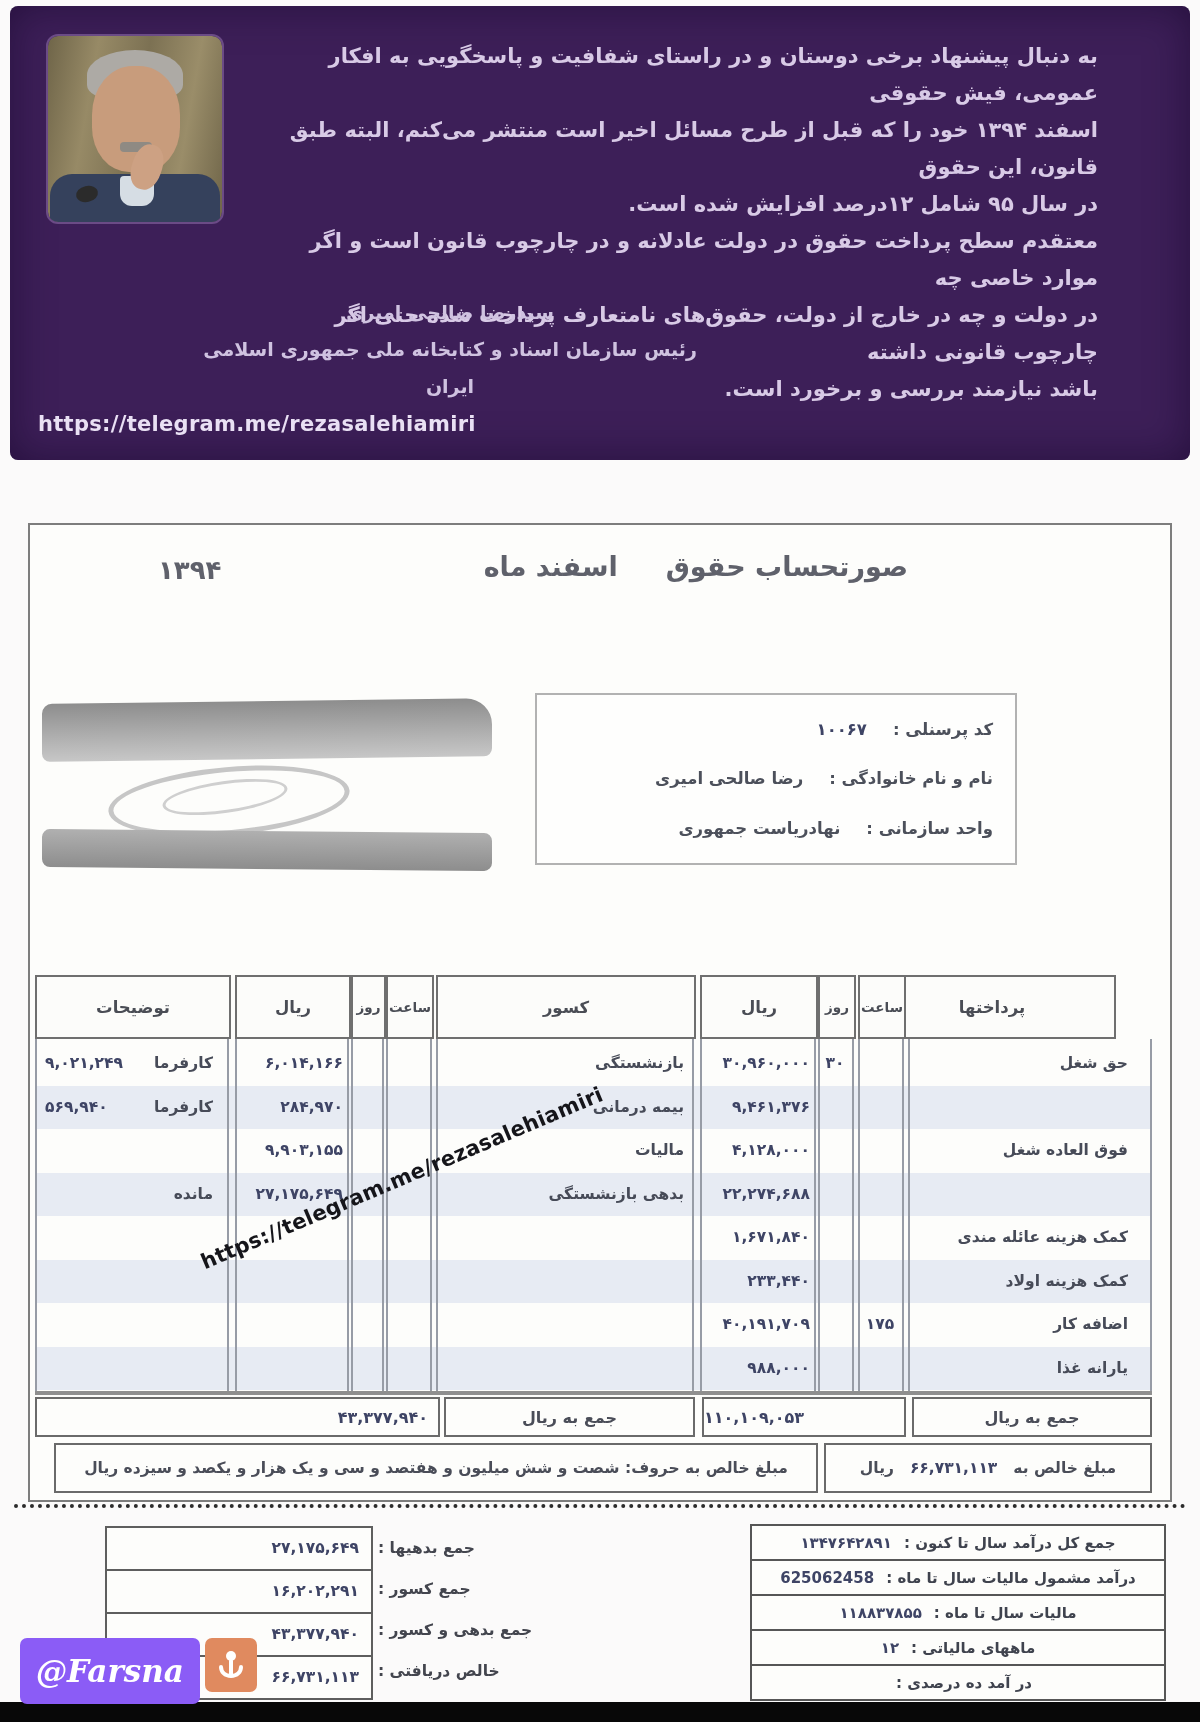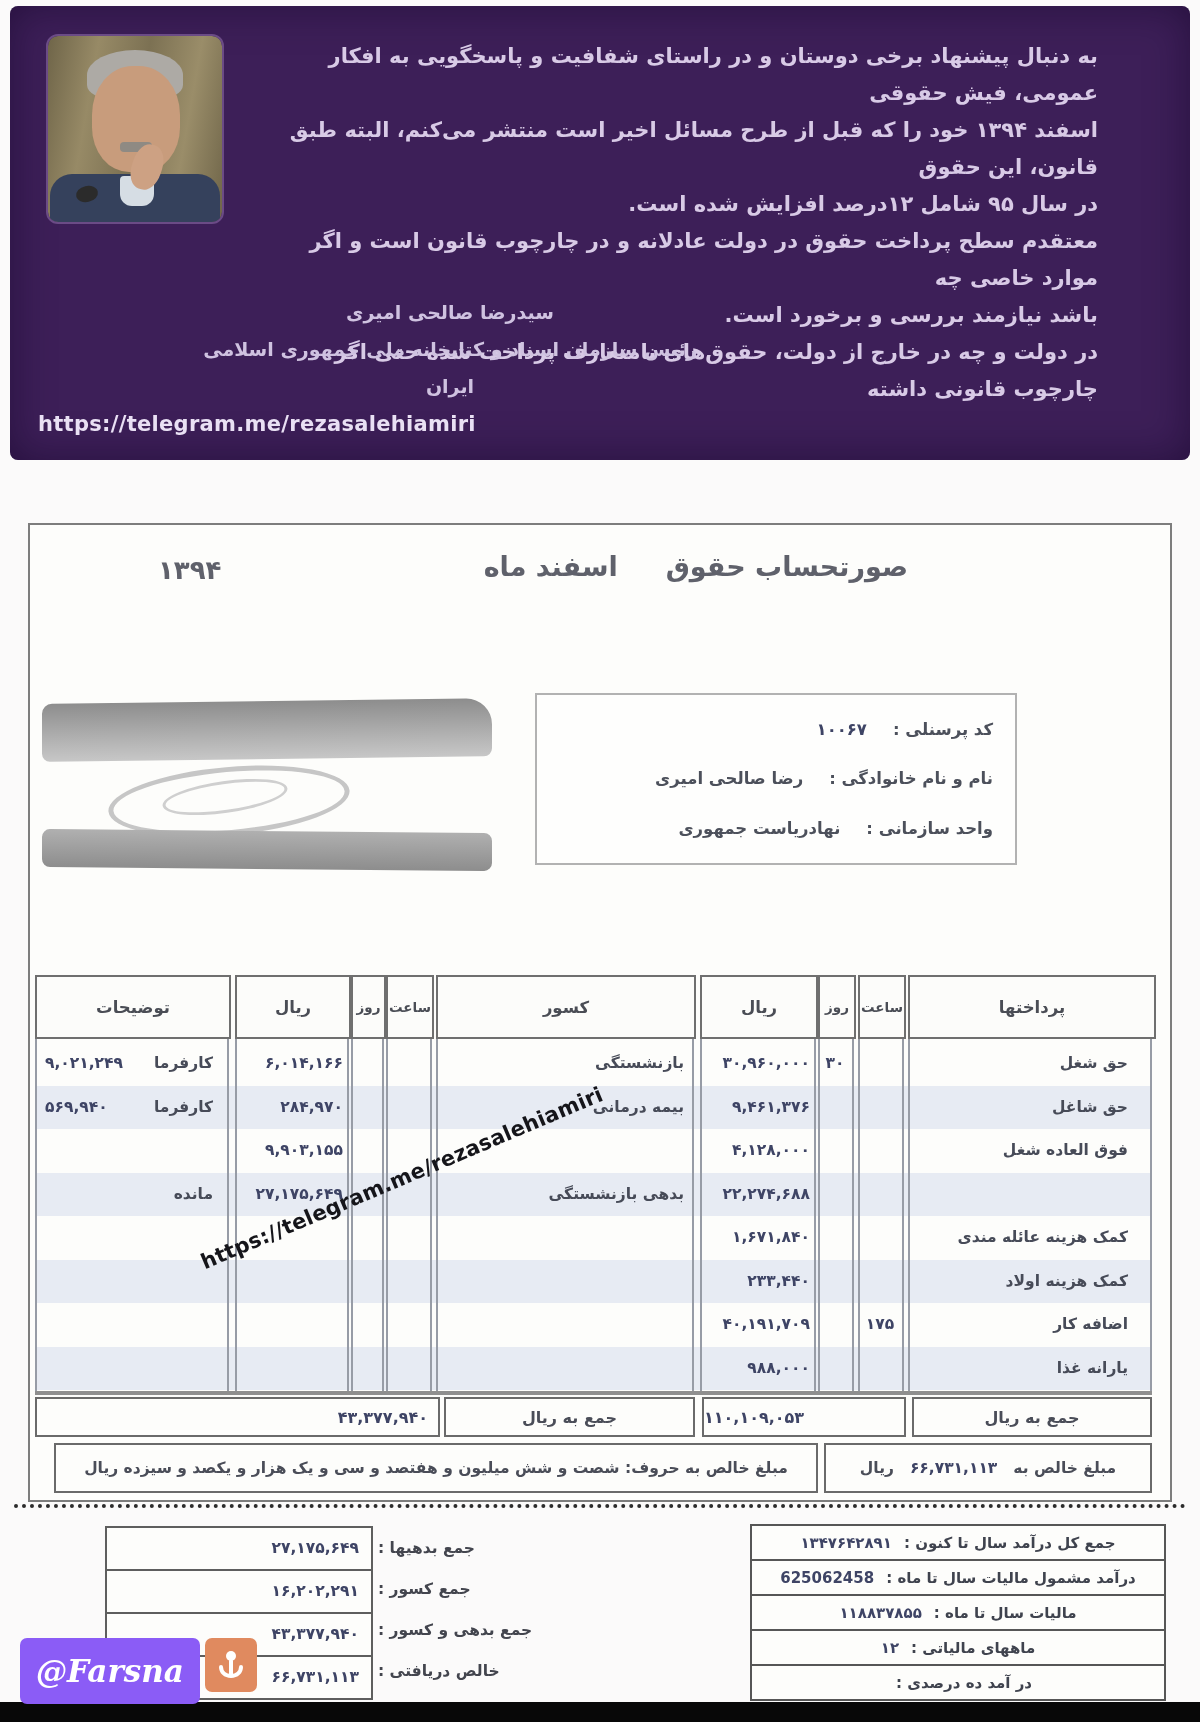--- a/index.html
+++ b/index.html
@@ -101,22 +101,22 @@
       <div class="suit"></div>
       <div class="shirt"></div>
       <div class="hand"></div>
       <div class="mic"></div>
     </div>
     <div class="intro">
       <div>به دنبال پیشنهاد برخی دوستان و در راستای شفافیت و پاسخگویی به افکار عمومی، فیش حقوقی</div>
       <div>اسفند ۱۳۹۴ خود را که  قبل از طرح مسائل اخیر است منتشر می‌کنم، البته طبق قانون، این حقوق</div>
       <div>در سال ۹۵ شامل ۱۲درصد افزایش شده است.</div>
       <div>معتقدم سطح پرداخت حقوق در دولت  عادلانه و در چارچوب قانون است و اگر موارد خاصی چه</div>
+      <div>در دولت و چه در خارج  از دولت، حقوق‌های نامتعارف پرداخت شده حتی اگر چارچوب قانونی داشته</div>
       <div>باشد نیازمند بررسی و برخورد است.</div>
-      <div>در دولت و چه در خارج  از دولت، حقوق‌های نامتعارف پرداخت شده حتی اگر چارچوب قانونی داشته</div>
     </div>
     <div class="sig">
       <div>سیدرضا صالحی امیری</div>
       <div>رئیس سازمان اسناد و کتابخانه ملی جمهوری اسلامی ایران</div>
     </div>
     <div class="tg-url">https://telegram.me/rezasalehiamiri</div>
   </div>
 
   <div class="docbox">
 
@@ -141,21 +141,21 @@
       <div class="iline">
         <span>نام و نام خانوادگی :</span>
         <span>رضا صالحی امیری</span>
       </div>
       <div class="iline">
         <span>واحد سازمانی :</span>
         <span>نهادریاست جمهوری</span>
       </div>
     </div>
 
-    <div class="hcell" style="left:878px;width:244px;">پرداختها</div>
+    <div class="hcell" style="left:838px;width:244px;">پرداختها</div>
     <div class="hcell" style="left:828px;width:44px;font-size:13.5px;">ساعت</div>
     <div class="hcell" style="left:788px;width:34px;font-size:13.5px;">روز</div>
     <div class="hcell" style="left:670px;width:114px;">ریال</div>
     <div class="hcell" style="left:406px;width:256px;">کسور</div>
     <div class="hcell" style="left:356px;width:44px;font-size:13.5px;">ساعت</div>
     <div class="hcell" style="left:321px;width:31px;font-size:13.5px;">روز</div>
     <div class="hcell" style="left:205px;width:112px;">ریال</div>
     <div class="hcell" style="left:5px;width:192px;">توضیحات</div>
 
     <div class="stripe" style="top:561px;"></div>
@@ -188,32 +188,32 @@
       <div class="bcell c-pdy num">۳۰</div>
       <div class="bcell c-pri num">۳۰,۹۶۰,۰۰۰</div>
       <div class="bcell c-ded">بازنشستگی</div>
       <div class="bcell c-dri num">۶,۰۱۴,۱۶۶</div>
       <div class="bcell c-not">
         <span class="num">۹,۰۲۱,۲۴۹</span>
         <span>کارفرما</span>
       </div>
     </div>
     <div class="brow" style="top:561px;">
-      <div class="bcell c-pay">حق شاغل</div>
       <div class="bcell c-pri num">۹,۴۶۱,۳۷۶</div>
       <div class="bcell c-ded">بیمه درمانی</div>
       <div class="bcell c-dri num">۲۸۴,۹۷۰</div>
       <div class="bcell c-not">
         <span class="num">۵۶۹,۹۴۰</span>
         <span>کارفرما</span>
       </div>
     </div>
     <div class="brow" style="top:604px;">
       <div class="bcell c-pay">فوق العاده شغل</div>
       <div class="bcell c-pri num">۴,۱۲۸,۰۰۰</div>
+      <div class="bcell c-ded">مالیات</div>
       <div class="bcell c-dri num">۹,۹۰۳,۱۵۵</div>
     </div>
     <div class="brow" style="top:648px;">
       <div class="bcell c-pri num">۲۲,۲۷۴,۶۸۸</div>
       <div class="bcell c-ded">بدهی بازنشستگی</div>
       <div class="bcell c-dri num">۲۷,۱۷۵,۶۴۹</div>
       <div class="bcell c-not">
         <span class="num"></span>
         <span>مانده</span>
       </div>

